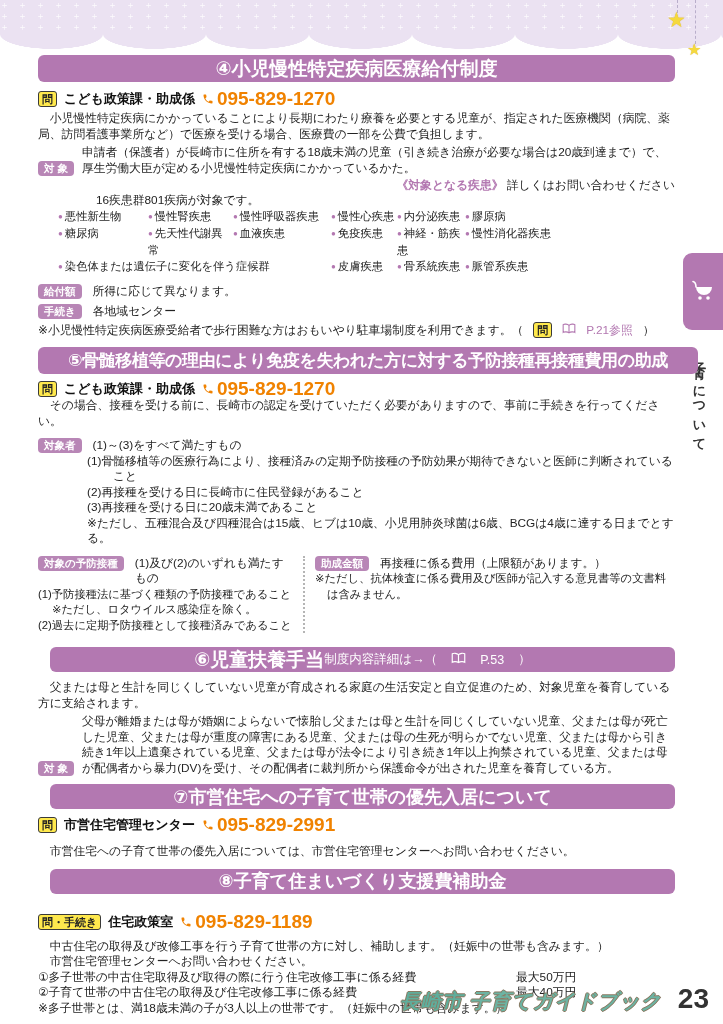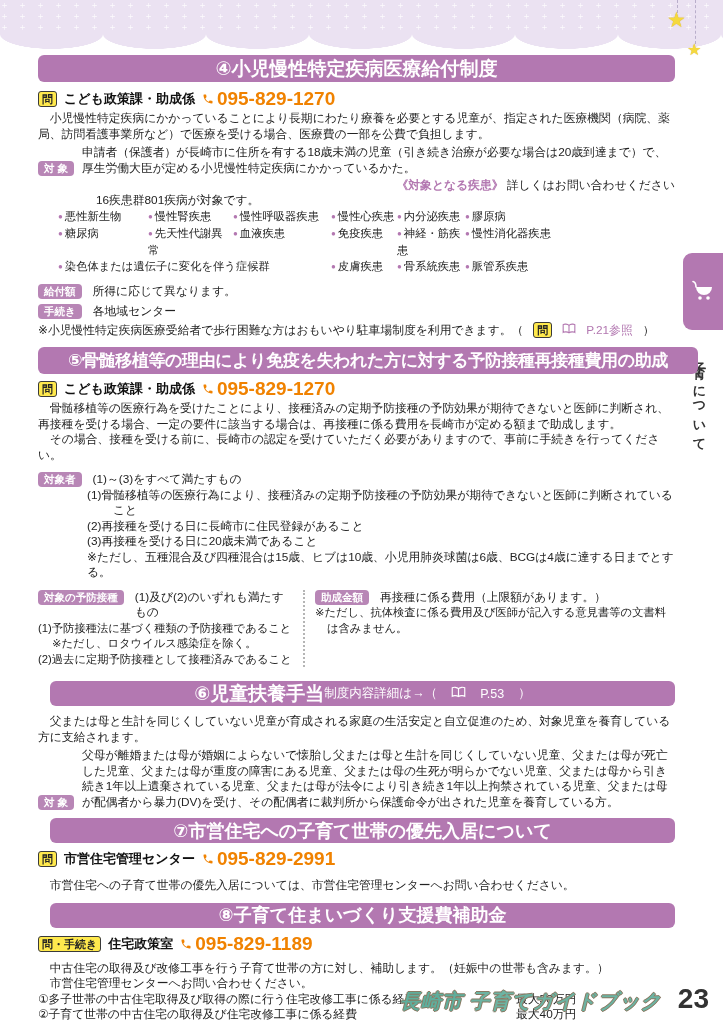--- a/index.html
+++ b/index.html
@@ -168,21 +168,20 @@
     <span class="contact-name">こども政策課・助成係</span>
     <span class="phone">
       <span class="icon-svg">
         <svg width="12" height="12" viewBox="0 0 24 24" fill="#f08200">
             <path d="M6.62 10.79c1.44 2.83 3.76 5.15 6.59 6.59l2.2-2.2c.27-.27.67-.36 1.02-.24 1.12.37 2.33.57 3.57.57.55 0 1 .45 1 1V20c0 .55-.45 1-1 1-9.39 0-17-7.61-17-17 0-.55.45-1 1-1h3.5c.55 0 1 .45 1 1 0 1.25.2 2.45.57 3.57.11.35.03.74-.25 1.02l-2.2 2.2z"></path>
           </svg>
       </span>
       <span>095-829-1270</span>
     </span>
   </div>
-  <p class="para mt3">　骨髄移植等の医療行為を受けたことにより、接種済みの定期予防接種の予防効果が期待できないと医師に判断され、再接種を受ける場合、一定の要件に該当する場合は、再接種に係る費用を長崎市が定める額まで助成します。</p>
   <p class="para">　その場合、接種を受ける前に、長崎市の認定を受けていただく必要がありますので、事前に手続きを行ってください。</p>
   <div class="label-line mt9">
     <span class="badge-p">対象者</span>
     <span>(1)～(3)をすべて満たすもの</span>
   </div>
   <div class="items-block">
     <div class="hang">(1)骨髄移植等の医療行為により、接種済みの定期予防接種の予防効果が期待できないと医師に判断されていること</div>
     <div class="hang">(2)再接種を受ける日に長崎市に住民登録があること</div>
     <div class="hang">(3)再接種を受ける日に20歳未満であること</div>
     <div>※ただし、五種混合及び四種混合は15歳、ヒブは10歳、小児用肺炎球菌は6歳、BCGは4歳に達する日までとする。</div>
@@ -240,21 +239,21 @@
           </svg>
       </span>
       <span>095-829-2991</span>
     </span>
   </div>
   <p class="para mt10">　市営住宅への子育て世帯の優先入居については、市営住宅管理センターへお問い合わせください。</p>
 
   <div class="sec-header h-mid mt9">
     <span>⑧子育て住まいづくり支援費補助金</span>
   </div>
-  <div class="contact-line" style="margin-top:7px;">
+  <div class="contact-line" style="margin-top:19px;">
     <span class="badge-y">問・手続き</span>
     <span class="contact-name">住宅政策室</span>
     <span class="phone">
       <span class="icon-svg">
         <svg width="12" height="12" viewBox="0 0 24 24" fill="#f08200">
             <path d="M6.62 10.79c1.44 2.83 3.76 5.15 6.59 6.59l2.2-2.2c.27-.27.67-.36 1.02-.24 1.12.37 2.33.57 3.57.57.55 0 1 .45 1 1V20c0 .55-.45 1-1 1-9.39 0-17-7.61-17-17 0-.55.45-1 1-1h3.5c.55 0 1 .45 1 1 0 1.25.2 2.45.57 3.57.11.35.03.74-.25 1.02l-2.2 2.2z"></path>
           </svg>
       </span>
       <span>095-829-1189</span>
     </span>

